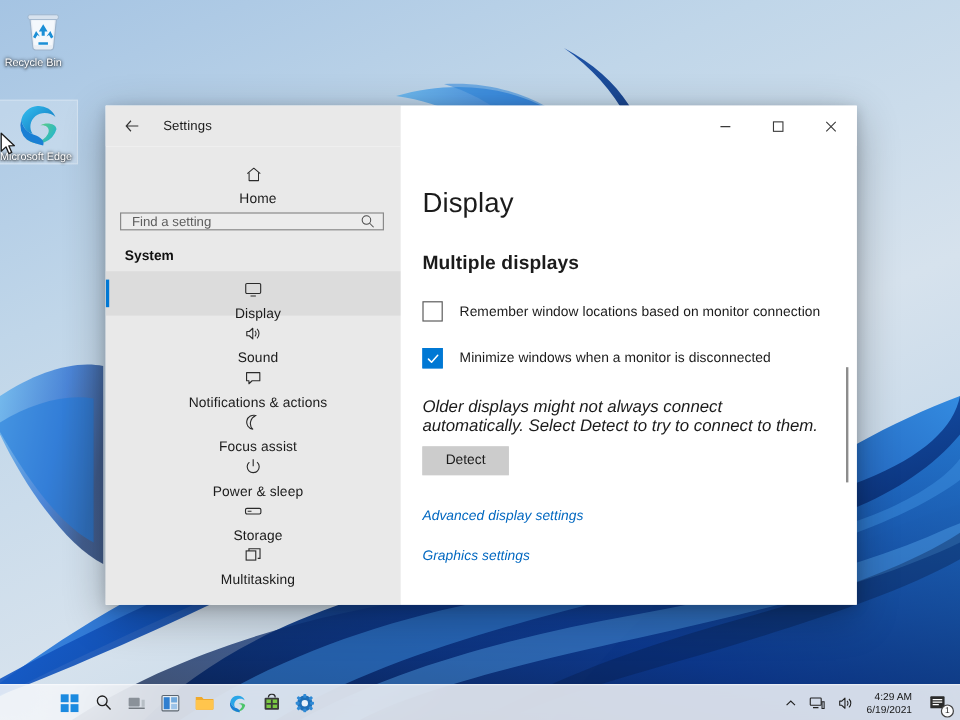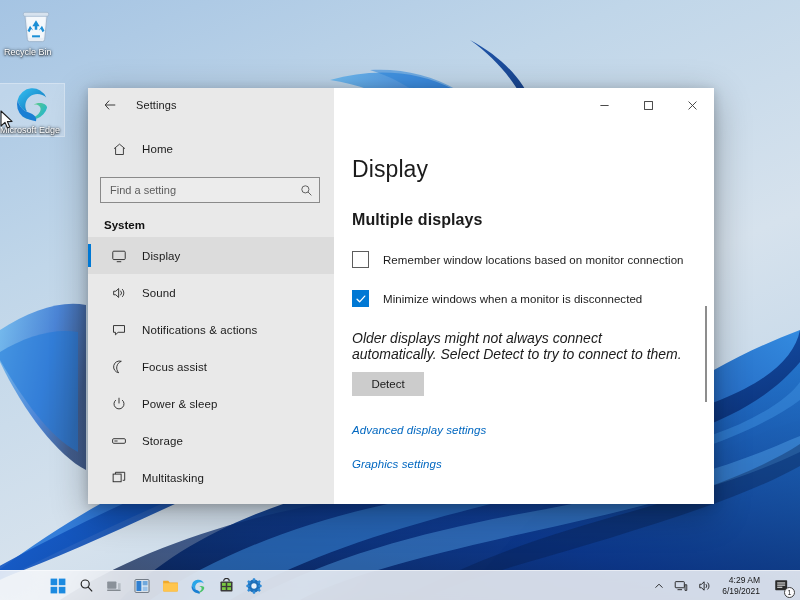--- a/index.html
+++ b/index.html
@@ -125,22 +125,23 @@
     background: #e9e9e9;
     flex: 0 0 246px;
     padding-top: 4px;
     overflow: hidden;
     position: relative;
   }
   .nav-row {
     display: flex;
     align-items: center;
     height: 37px;
-    padding-left: 16px;
+    padding-left: 0;
     position: relative;
+    flex-direction: column;
   }
   .nav-row .nav-icon {
     width: 30px;
     display: flex;
     align-items: center;
     justify-content: center;
     color: #2b2b2b;
     flex: 0 0 30px;
   }
   .nav-row .nav-label {
@@ -156,21 +157,21 @@
     left: 0; top: 7px;
     width: 3px; height: 23px;
     background: #0078d4;
   }
 
   #home-row { height: 38px; margin-top: 4px; }
 
   
   #search-wrap {
     margin: 9px 14px 0 12px;
-    height: 26px;
+    height: 15px;
     background: #ececec;
     border: 1px solid #8a8a8a;
     display: flex;
     align-items: center;
     padding: 0 6px 0 9px;
   }
   #search-input {
     flex: 1;
     border: none;
     outline: none;

